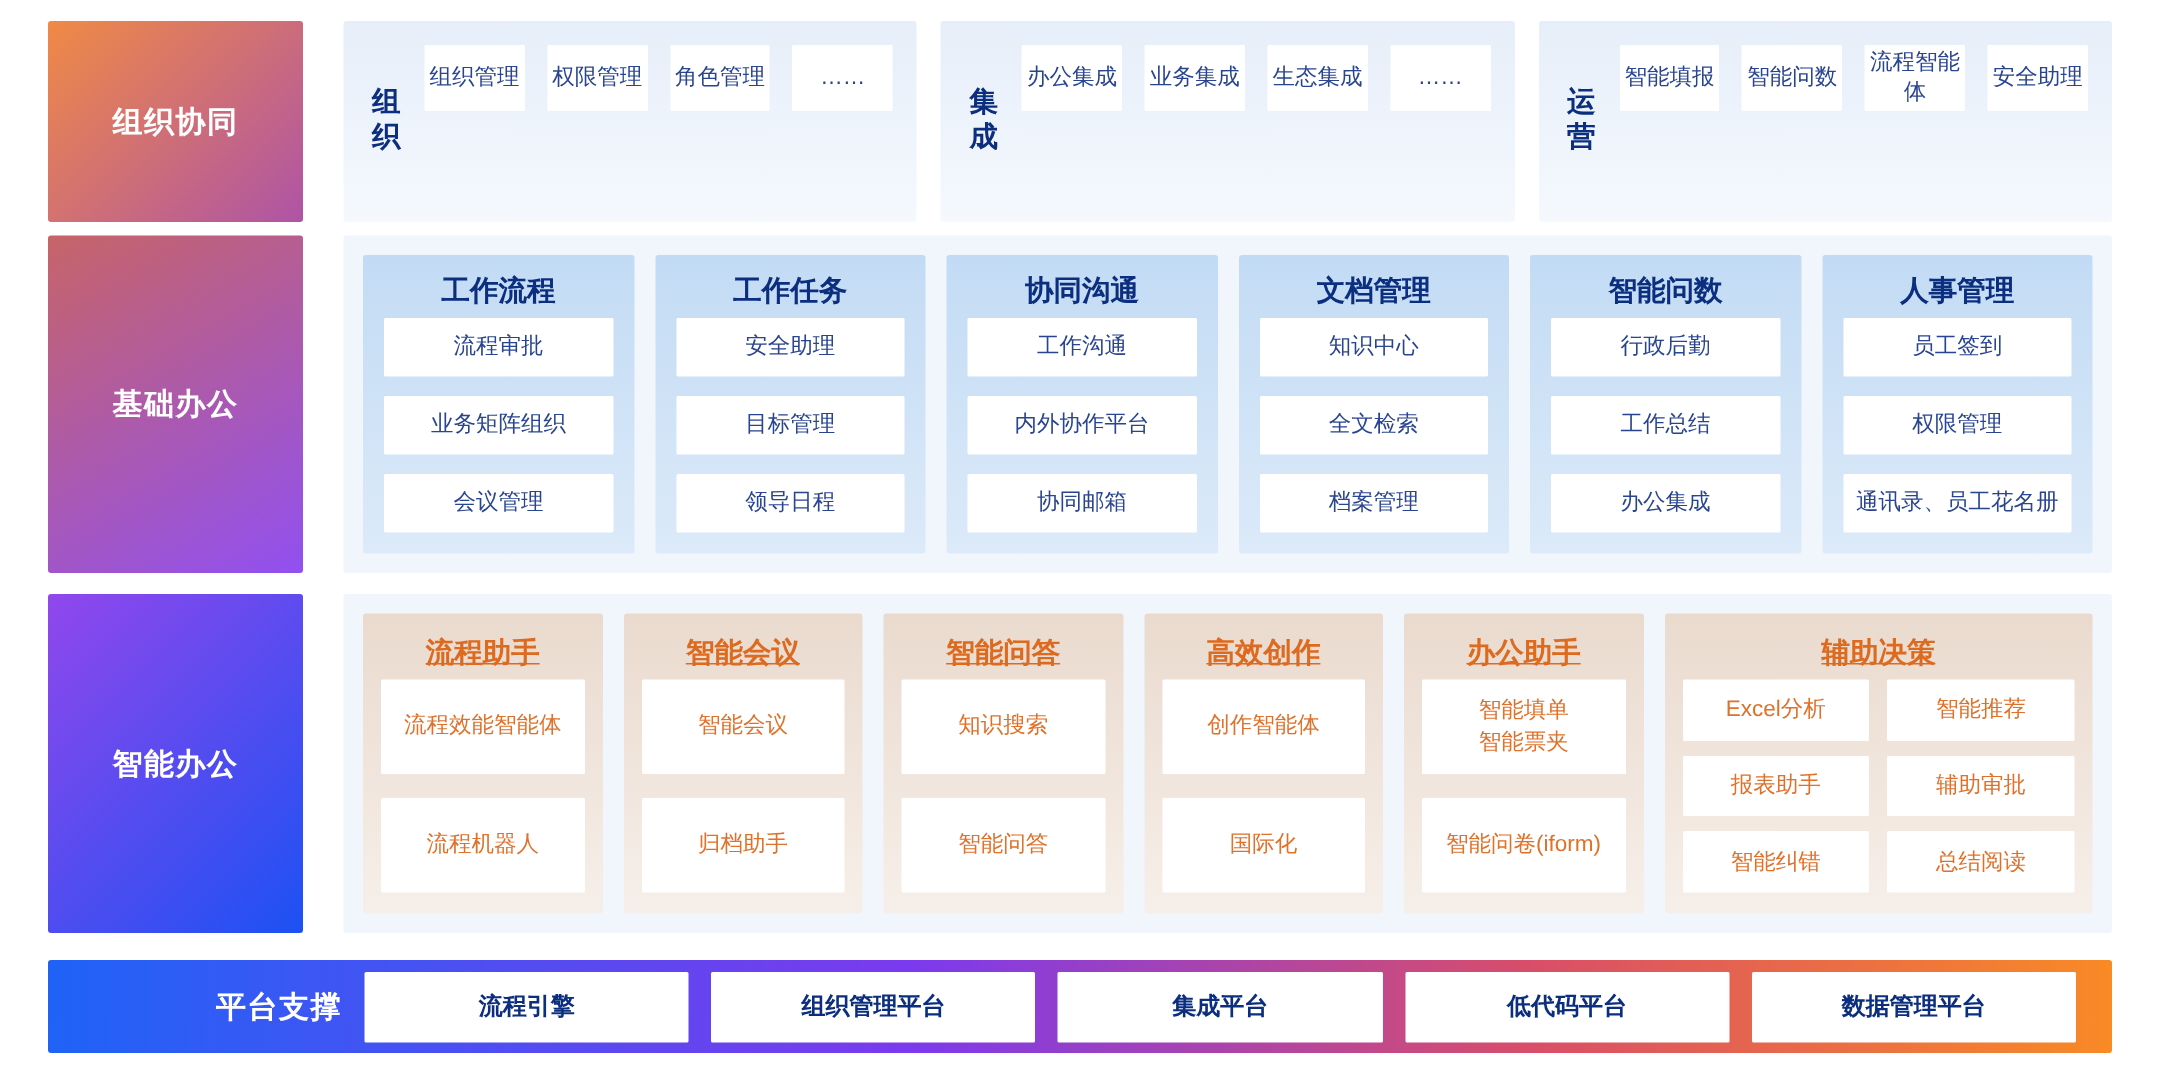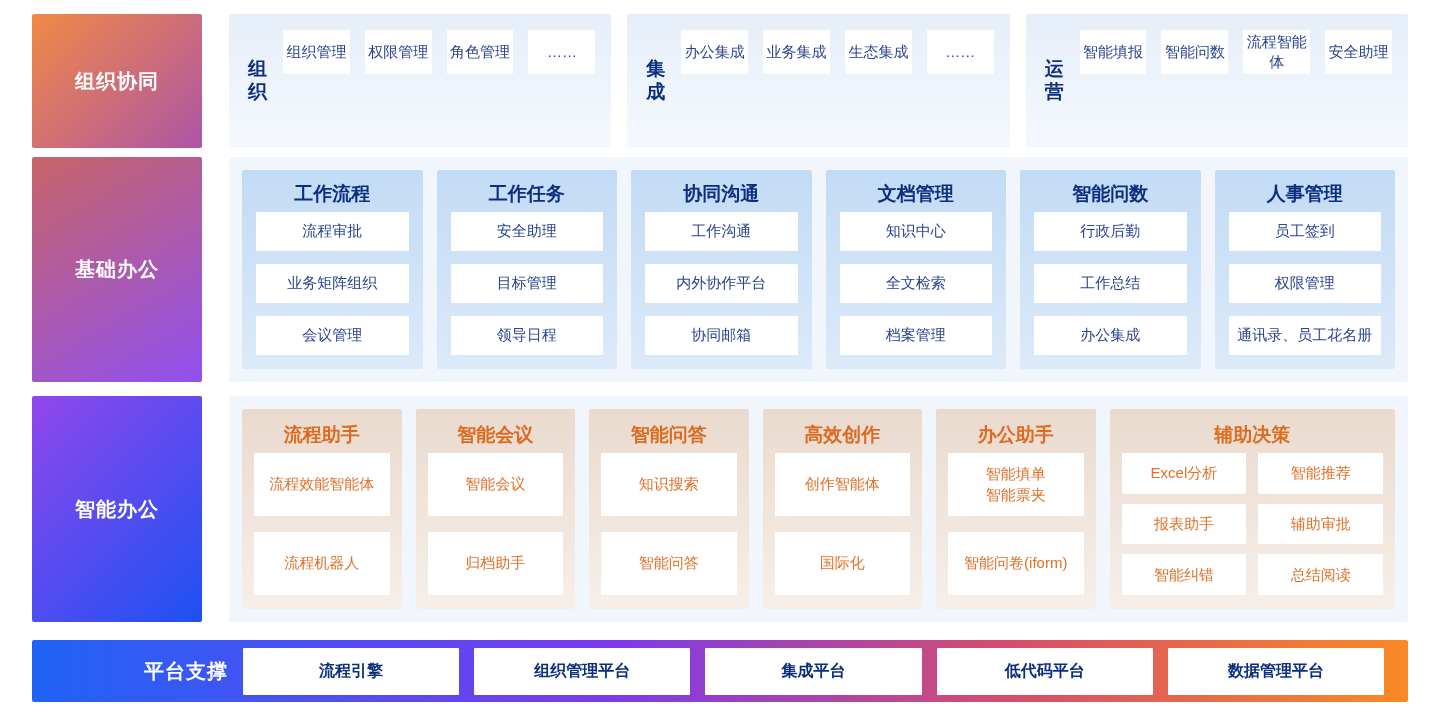--- a/index.html
+++ b/index.html
@@ -39,21 +39,21 @@
   
   .row-panel { flex:1; background:var(--row-panel-bg); border-radius:2px;
     padding:13px; display:flex; gap:14px; }
   .col { flex:1; display:flex; flex-direction:column; border-radius:2px;
     padding:6px 14px 14px 14px; }
   .col.blue { background:linear-gradient(180deg,var(--blue-col-top),var(--blue-col-bottom)); }
   .col.tan  { background:linear-gradient(180deg,var(--tan-col-top),var(--tan-col-bottom)); padding:8px 12px 14px 12px; }
   .col-header { height:36px; display:flex; align-items:center; justify-content:center;
     font-size:19px; font-weight:700; }
   .col.blue .col-header { color:var(--navy-header); }
-  .col.tan  .col-header { color:var(--orange-header); }
+  .col.tan  .col-header { color:var(--orange-header);text-decoration:underline; }
   .col-items { flex:1; display:grid; gap:13px; }
   .col.blue .col-items { grid-template-rows:repeat(3,1fr); }
   .col.tan  .col-items { grid-template-rows:repeat(2,1fr); gap:16px; }
   .col.tan.wide { flex:1.93; }
   .col.tan.wide .col-items { grid-template-columns:1fr 1fr; grid-template-rows:repeat(3,1fr); gap:10px 12px; }
   .col.tan .box { color:var(--orange-text); }
 
   
   .footer-bar { height:62px; border-radius:2px; display:flex; align-items:center;
     padding:0 24px 0 28px; gap:15px;

